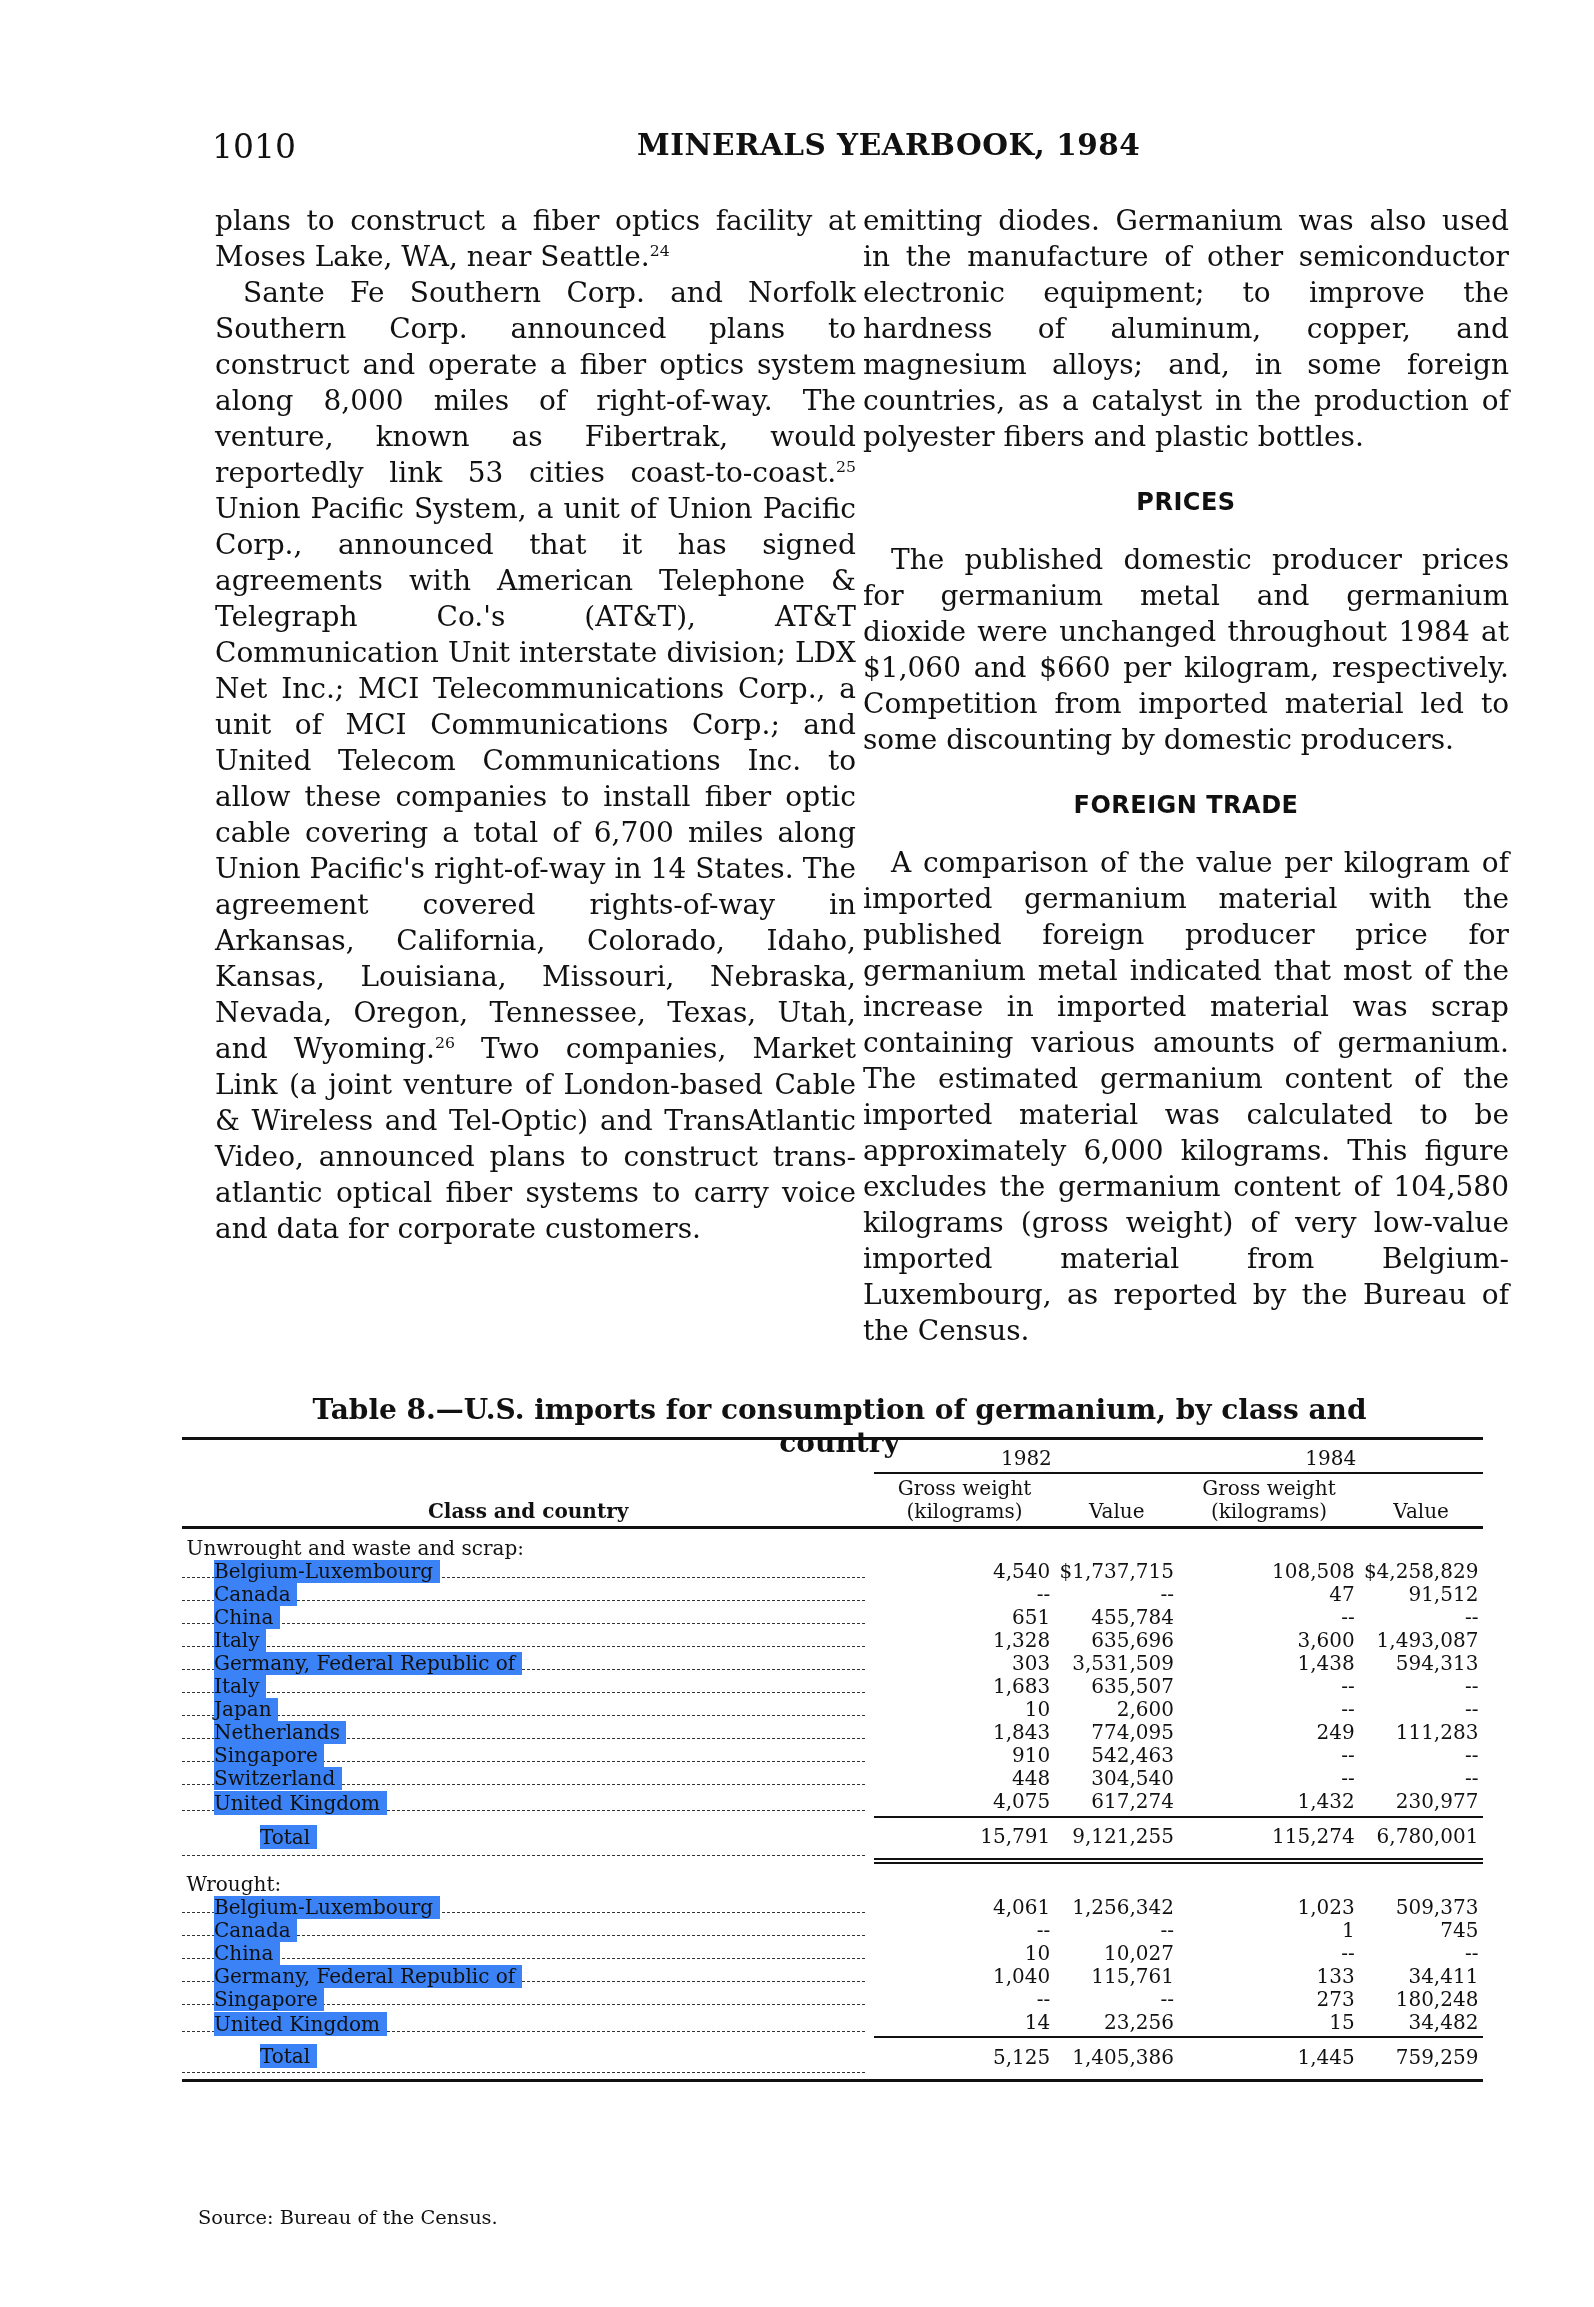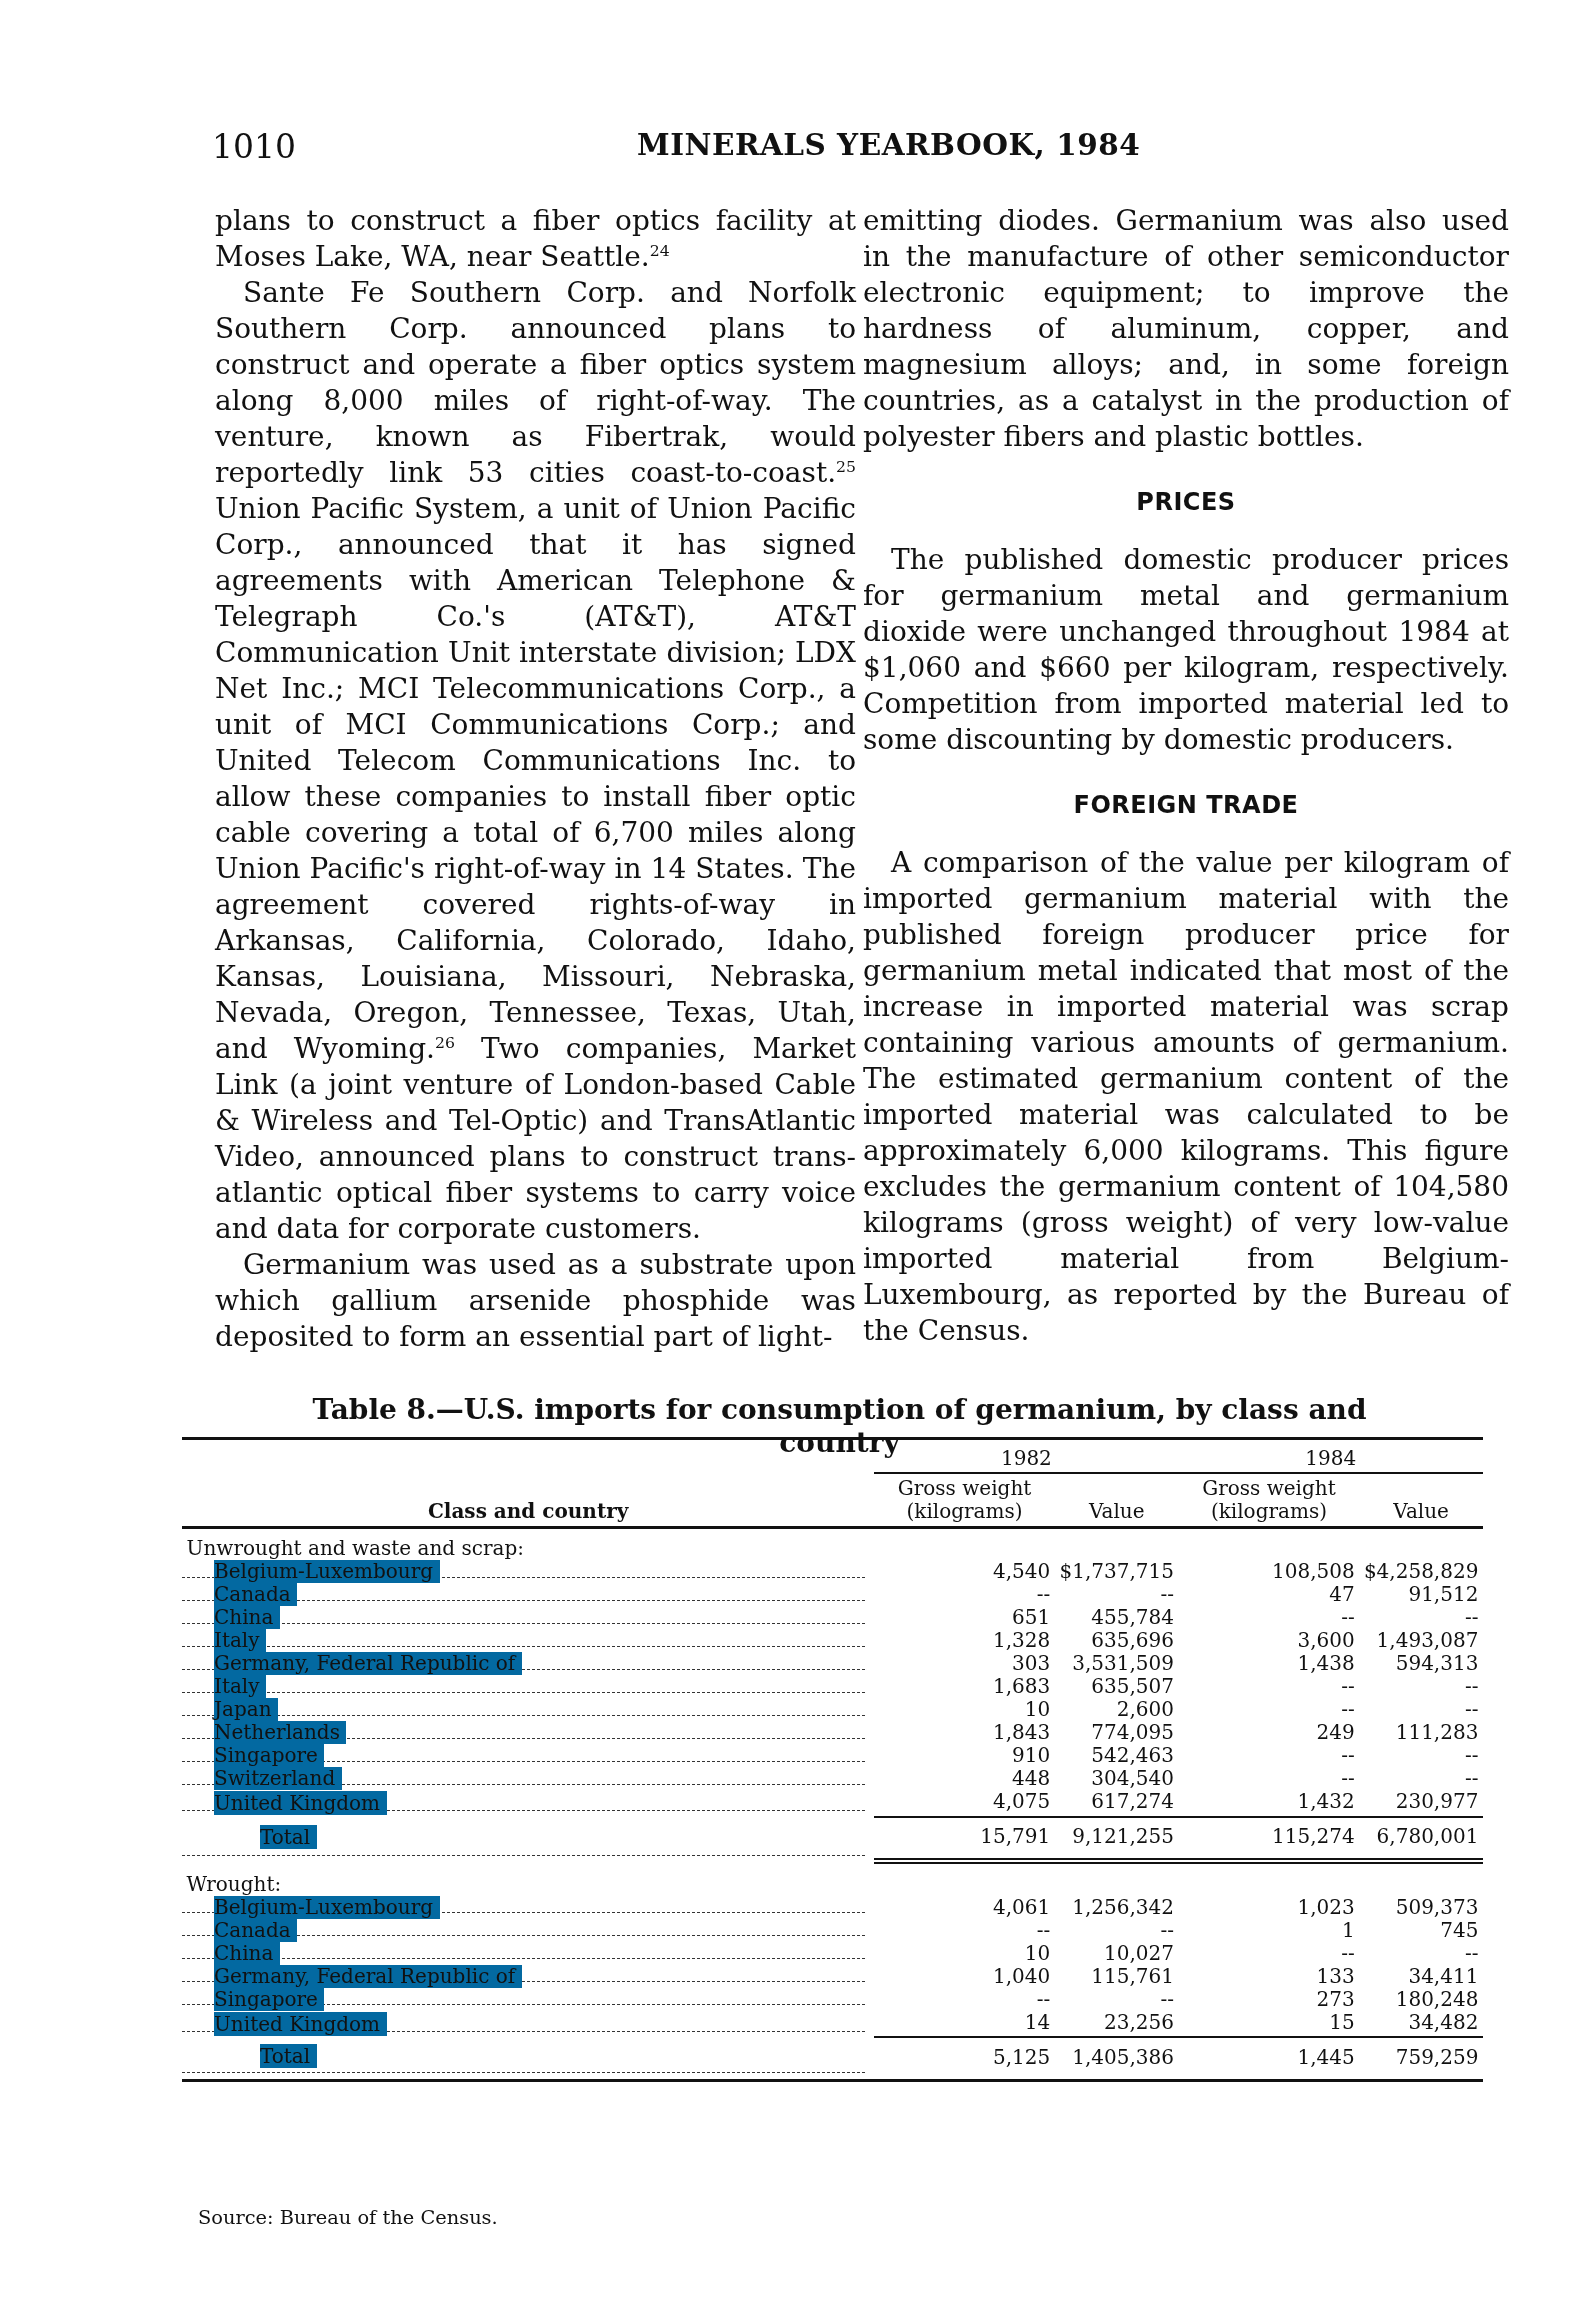--- a/index.html
+++ b/index.html
@@ -30,21 +30,21 @@
   .table-wrap { position: absolute; left: 182px; top: 1437px; width: 1301px; }
   table.data { width: 100%; border-collapse: collapse; font-size: 20px; line-height: 23px; }
   .rule-top { border-top: 3.7px solid #111; }
   th { font-weight: normal; vertical-align: bottom; padding: 2.8px 4.6px; }
   th.cls { text-align: center; width: 683px; }
   th.year { text-align: center; border-bottom: 2.8px solid #111; padding-top: 6.5px; }
   th.sub { text-align: center; border-bottom: 3.7px solid #111; }
   td { padding: 0 4.6px; height: 23px; white-space: nowrap; }
   td.num { text-align: right; }
   td.label { position: relative; overflow: hidden; }
-  td.label .txt { background: #0369a1; position: relative; z-index: 1; padding-right: 6.5px; }
+  td.label .txt { background: #3b82f6; position: relative; z-index: 1; padding-right: 6.5px; }
   td.label.leader::after {
     content: ""; position: absolute; left: 0; right: 9.2px; bottom: 5.5px;
     border-bottom: 1.8px dashed #333; z-index: 0;
   }
   td.indent1 { padding-left: 32px; }
   td.indent2 { padding-left: 78px; }
   tr.group td { padding-top: 8.3px; }
   tr.pre-total td.num { border-bottom: 2.8px solid #111; padding-bottom: 2.8px; }
   tr.total td { padding-top: 7.4px; padding-bottom: 10px; }
   tr.total.double td.num { border-bottom: 6.5px double #111; }
@@ -53,21 +53,20 @@
 </style>
 </head>
 <body>
 
 <div class="page-number">1010</div>
 <div class="running-head">MINERALS YEARBOOK, 1984</div>
 
 <div class="col col-left">
   <p><span>plans to construct a fiber optics facility at Moses Lake, WA, near Seattle.</span><sup>24</sup></p>
   <p class="indent"><span>Sante Fe Southern Corp. and Norfolk Southern Corp. announced plans to construct and operate a fiber optics system along 8,000 miles of right-of-way. The venture, known as Fibertrak, would reportedly link 53 cities coast-to-coast.</span><sup>25</sup><span> Union Pacific System, a unit of Union Pacific Corp., announced that it has signed agreements with American Telephone &amp; Telegraph Co.'s (AT&amp;T), AT&amp;T Communication Unit interstate division; LDX Net Inc.; MCI Telecommunications Corp., a unit of MCI Communications Corp.; and United Telecom Communications Inc. to allow these companies to install fiber optic cable covering a total of 6,700 miles along Union Pacific's right-of-way in 14 States. The agreement covered rights-of-way in Arkansas, California, Colorado, Idaho, Kansas, Louisiana, Missouri, Nebraska, Nevada, Oregon, Tennessee, Texas, Utah, and Wyoming.</span><sup>26</sup><span> Two companies, Market Link (a joint venture of London-based Cable &amp; Wireless and Tel-Optic) and TransAtlantic Video, announced plans to construct trans-atlantic optical fiber systems to carry voice and data for corporate customers.</span></p>
-  <p class="indent"><span>Germanium was used as a substrate upon which gallium arsenide phosphide was deposited to form an essential part of light-</span></p>
 </div>
 
 <div class="col col-right">
   <p>emitting diodes. Germanium was also used in the manufacture of other semiconductor electronic equipment; to improve the hardness of aluminum, copper, and magnesium alloys; and, in some foreign countries, as a catalyst in the production of polyester fibers and plastic bottles.</p>
   <div class="section-head">PRICES</div>
   <p class="indent">The published domestic producer prices for germanium metal and germanium dioxide were unchanged throughout 1984 at $1,060 and $660 per kilogram, respectively. Competition from imported material led to some discounting by domestic producers.</p>
   <div class="section-head">FOREIGN TRADE</div>
   <p class="indent">A comparison of the value per kilogram of imported germanium material with the published foreign producer price for germanium metal indicated that most of the increase in imported material was scrap containing various amounts of germanium. The estimated germanium content of the imported material was calculated to be approximately 6,000 kilograms. This figure excludes the germanium content of 104,580 kilograms (gross weight) of very low-value imported material from Belgium-Luxembourg, as reported by the Bureau of the Census.</p>
 </div>
 

